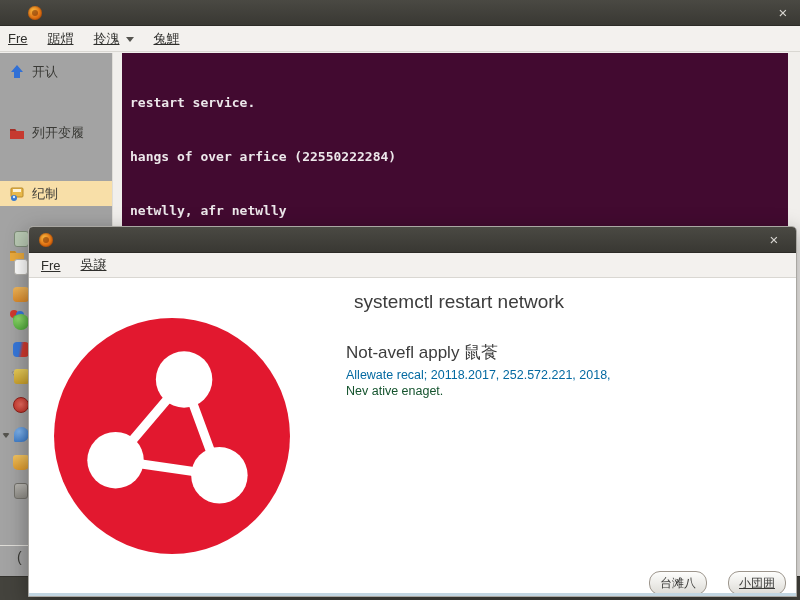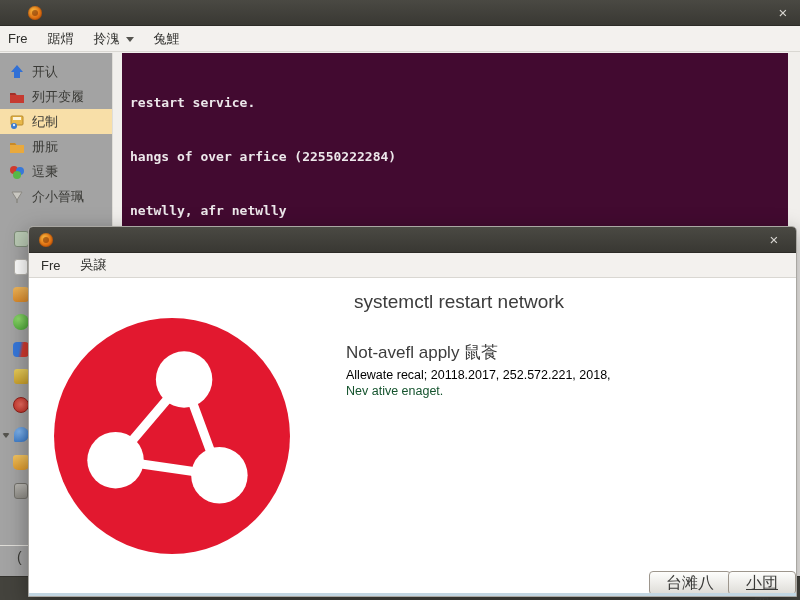--- a/index.html
+++ b/index.html
@@ -14,28 +14,28 @@
               background:linear-gradient(#4a4943,#393833);
               border-bottom:1px solid #2c2b27; }
   .app-dot { position:absolute; top:6px; width:14px; height:14px; border-radius:50%;
              background:radial-gradient(circle at 35% 30%, #f7b13a, #e07012 60%, #b44d0a);
              box-shadow:inset 0 0 2px #7a3405; }
   .app-dot::after { content:""; position:absolute; left:4px; top:4px; width:6px; height:6px;
                     border-radius:50%; background:rgba(120,50,5,.55); }
   .close-x { position:absolute; top:3px; color:#d9d7d2; font-size:15px; line-height:20px;
              width:20px; text-align:center; cursor:default; }
   .menubar { height:26px; background:#f3f1ee; border-bottom:1px solid #d9d7d2;
-             display:flex; align-items:center; font-size:13px; color:#2f2f2c; }
+             display:flex; align-items:center; font-size:13px; color:#2f2f2c;text-decoration:underline; }
   .menubar .mi { padding:4px 10px; }
   .chev { width:0; height:0; border-left:4px solid transparent; border-right:4px solid transparent;
           border-top:5px solid #55544f; margin:2px 2px 0 -4px; }
   .w1content { position:absolute; left:0; top:53px; right:0; bottom:24px; }
   .sidebar { position:absolute; left:0; top:0; width:113px; height:100%;
              background:#a3a3a3; border-right:1px solid #dfddd8; font-size:13px; color:#3a3a36; }
-  .side-item { display:flex; align-items:center; gap:7px; height:25px; padding-left:9px; }
+  .side-item { display:flex; align-items:center; gap:7px; height:25px; padding-left:9px;margin-top:36px; }
   .side-item.sel { background:#f8dfa8; }
   .side-item svg { flex:0 0 auto; }
   .side-divider { position:absolute; left:0; right:0; top:492px; border-top:1px solid #dfddd8; }
   .side-paren { position:absolute; left:17px; top:496px; font-size:14px; color:#3a3a36; }
   .terminal { position:absolute; left:122px; top:0; width:666px; height:505px;
               background:#420a30; padding:5px 8px;
               font-family:"DejaVu Sans Mono", monospace; font-weight:bold;
               font-size:13px; line-height:18px; color:#ece7ea; white-space:pre; }
   .w1footer { position:absolute; left:0; bottom:0; width:100%; height:24px;
               background:#44433d; border-top:1px solid #35342f; }
@@ -45,25 +45,25 @@
 
   
   .win2 { position:absolute; left:28px; top:226px; width:769px; height:371px;
           background:#ffffff; border:1px solid #a9a7a2; border-radius:5px 5px 0 0;
           box-shadow:0 6px 22px rgba(0,0,0,.35); }
   .win2 .titlebar { border-radius:4px 4px 0 0; }
   .win2 .menubar { height:25px; }
   .net-icon { position:absolute; left:22px; top:88px; width:242px; height:242px; }
   .dlg-heading { position:absolute; left:325px; top:64px; font-size:19px; color:#3c3c3c; }
   .dlg-sub { position:absolute; left:317px; top:114px; font-size:17px; color:#3c3c3c; }
-  .dlg-b1 { position:absolute; left:317px; top:141px; font-size:12.5px; color:#000000; }
+  .dlg-b1 { position:absolute; left:317px; top:141px; font-size:12.5px; color:#0369a1; }
   .dlg-b2 { position:absolute; left:317px; top:157px; font-size:12.5px; color:#14532d; }
-  .dlg-btn { position:absolute; top:344px; height:24px; padding:0 16px; font-size:16px;
+  .dlg-btn { position:absolute; top:344px; height:24px; padding:0 10px; font-size:12px;
              color:#3a3a38; background:linear-gradient(#fdfdfc,#dedcd7);
-             border:1px solid #9d968d; border-radius:4px; text-align:center; line-height:22px; }
+             border:1px solid #9d968d; border-radius:11px; text-align:center; line-height:22px; }
   .btn1 { left:620px; min-width:57px; }
   .btn2 { left:699px; min-width:58px;text-decoration:underline; }
   .win2-bottom { position:absolute; left:0; right:0; bottom:0; height:3px; background:#c2d6e2; }
 </style>
 </head>
 <body>
 
 <div class="desktop">
 
   <div class="win1">

